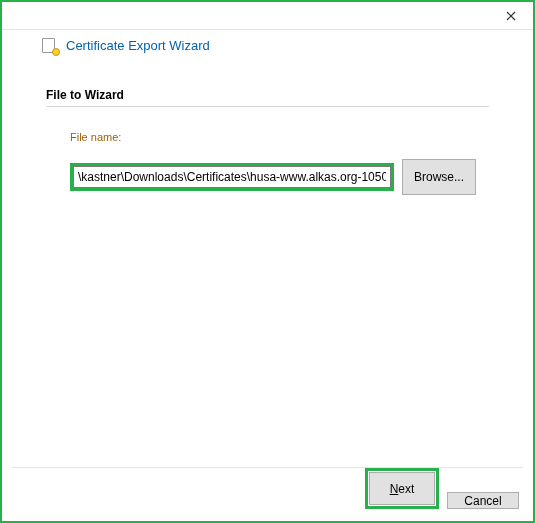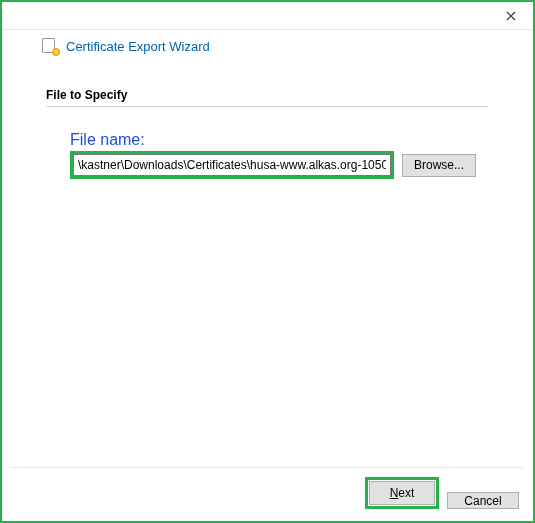--- a/index.html
+++ b/index.html
@@ -31,21 +31,21 @@
     height: 28px;
     display: flex;
     align-items: center;
     justify-content: center;
     color: #555;
     font-size: 12px;
     cursor: pointer;
   }
   .header-row {
     display: flex;
-    align-items: center;
+    align-items: flex-start;
     padding: 8px 0 4px 40px;
   }
   .cert-icon {
     width: 16px;
     height: 16px;
     margin-right: 8px;
     position: relative;
   }
   .cert-icon .sheet {
     position: absolute;
@@ -82,23 +82,23 @@
   }
   .divider {
     height: 1px;
     background: #d8d8d8;
     margin: 4px 0 24px 0;
   }
   .form-area {
     padding: 0 0 0 24px;
   }
   .field-label {
-    font-size: 16px;
-    margin-bottom: 2px;
-    color: #1d4ed8;
+    font-size: 11px;
+    margin-bottom: 16px;
+    color: #a16207;
   }
   .file-row {
     display: flex;
     align-items: center;
     gap: 8px;
   }
   .input-wrap {
     border: 3px solid #27b14a;
     display: inline-block;
     width: 324px;
@@ -108,21 +108,21 @@
     height: 22px;
     border: 1px solid #7a7a7a;
     padding: 1px 4px;
     font-size: 12px;
     font-family: inherit;
     outline: none;
     background: #fff;
     color: #000;
   }
   .browse-btn {
-    height: 23px;
+    height: 36px;
     min-width: 74px;
     background: #e1e1e1;
     border: 1px solid #adadad;
     font-size: 12px;
     font-family: inherit;
     cursor: pointer;
     color: #000;
     padding: 0 6px;
   }
   .button-bar {
@@ -148,21 +148,21 @@
     font-family: inherit;
     cursor: pointer;
     color: #000;
   }
   .next-highlight {
     border: 3px solid #27b14a;
     padding: 1px;
     display: inline-flex;
   }
   .next-highlight .std-btn {
-    height: 24px;
+    height: 33px;
     min-width: 66px;
   }
   .std-btn .u { text-decoration: underline; }
 </style>
 </head>
 <body>
 
 <div class="outer-frame">
 
   <div class="titlebar">
@@ -176,21 +176,21 @@
 
   <div class="header-row">
     <div class="cert-icon">
       <div class="sheet"></div>
       <div class="badge"></div>
     </div>
     <div class="header-title">Certificate Export Wizard</div>
   </div>
 
   <div class="content">
-    <div class="section-heading">File to Specify</div>
+    <div class="section-heading">File to Wizard</div>
     <div class="divider"></div>
 
     <div class="form-area">
       <div class="field-label">File name:</div>
       <div class="file-row">
         <div class="input-wrap">
           <input type="text" class="file-input" value="\kastner\Downloads\Certificates\husa-www.alkas.org-105006.pfx" style="">
         </div>
         <button class="browse-btn">Browse...</button>
       </div>

